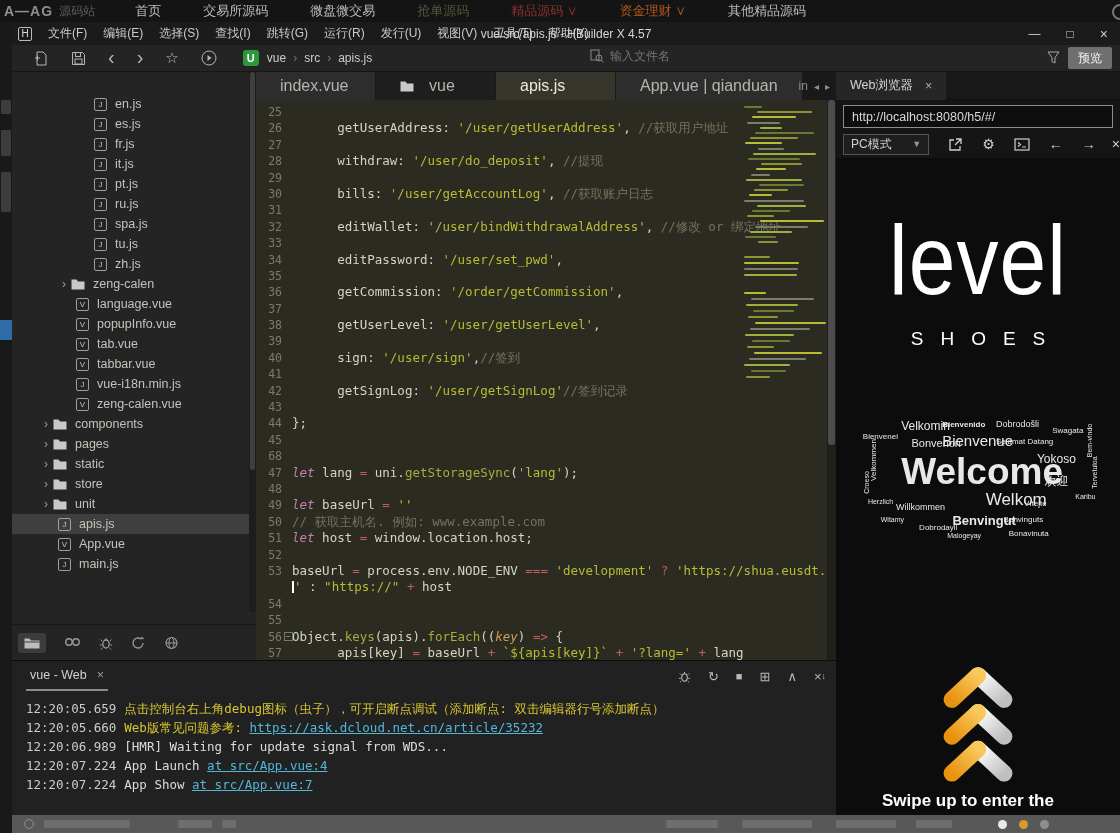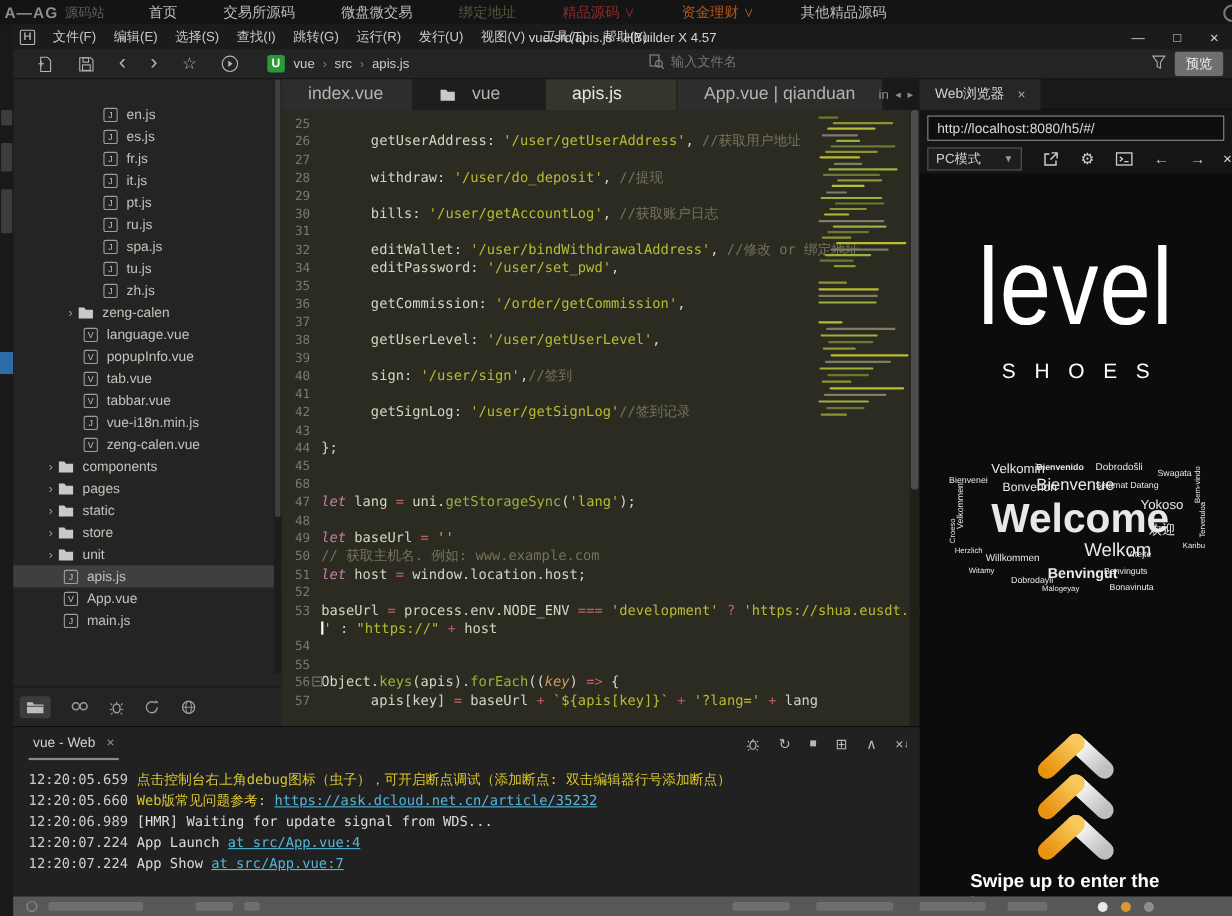--- a/index.html
+++ b/index.html
@@ -143,21 +143,21 @@
 
 <div id="screen">
 
   <div id="webtop">
     <span id="site-logo">A—AG</span>
     <span id="site-logo-suffix">源码站</span>
     <span id="site-nav" style="display:flex;">
         <span class="nav-item normal">首页</span>
         <span class="nav-item normal">交易所源码</span>
         <span class="nav-item normal">微盘微交易</span>
-        <span class="nav-item dim">绑定地址</span>
+        <span class="nav-item dim">抢单源码</span>
         <span class="nav-item red">精品源码 ∨</span>
         <span class="nav-item orange">资金理财 ∨</span>
         <span class="nav-item normal">其他精品源码</span>
       </span>
     <span id="webtop-circle"></span>
   </div>
 
   <div id="leftstrip">
     <div class="strip-blob" style="top:78px;height:14px;"></div>
     <div class="strip-blob" style="top:108px;height:26px;"></div>
@@ -433,20 +433,21 @@
       </div>
       <div id="code-area">
           <div class="code-row"><span class="gut">25</span><span class="code-txt"></span></div>
           <div class="code-row"><span class="gut">26</span><span class="code-txt"><span class="tk-p">      getUserAddress: </span><span class="tk-s">'/user/getUserAddress'</span><span class="tk-p">, </span><span class="tk-c">//获取用户地址</span></span></div>
           <div class="code-row"><span class="gut">27</span><span class="code-txt"></span></div>
           <div class="code-row"><span class="gut">28</span><span class="code-txt"><span class="tk-p">      withdraw: </span><span class="tk-s">'/user/do_deposit'</span><span class="tk-p">, </span><span class="tk-c">//提现</span></span></div>
           <div class="code-row"><span class="gut">29</span><span class="code-txt"></span></div>
           <div class="code-row"><span class="gut">30</span><span class="code-txt"><span class="tk-p">      bills: </span><span class="tk-s">'/user/getAccountLog'</span><span class="tk-p">, </span><span class="tk-c">//获取账户日志</span></span></div>
           <div class="code-row"><span class="gut">31</span><span class="code-txt"></span></div>
           <div class="code-row"><span class="gut">32</span><span class="code-txt"><span class="tk-p">      editWallet: </span><span class="tk-s">'/user/bindWithdrawalAddress'</span><span class="tk-p">, </span><span class="tk-c">//修改 or 绑定地址</span></span></div>
+          <div class="code-row"><span class="gut">33</span><span class="code-txt"></span></div>
           <div class="code-row"><span class="gut">34</span><span class="code-txt"><span class="tk-p">      editPassword: </span><span class="tk-s">'/user/set_pwd'</span><span class="tk-p">,</span></span></div>
           <div class="code-row"><span class="gut">35</span><span class="code-txt"></span></div>
           <div class="code-row"><span class="gut">36</span><span class="code-txt"><span class="tk-p">      getCommission: </span><span class="tk-s">'/order/getCommission'</span><span class="tk-p">,</span></span></div>
           <div class="code-row"><span class="gut">37</span><span class="code-txt"></span></div>
           <div class="code-row"><span class="gut">38</span><span class="code-txt"><span class="tk-p">      getUserLevel: </span><span class="tk-s">'/user/getUserLevel'</span><span class="tk-p">,</span></span></div>
           <div class="code-row"><span class="gut">39</span><span class="code-txt"></span></div>
           <div class="code-row"><span class="gut">40</span><span class="code-txt"><span class="tk-p">      sign: </span><span class="tk-s">'/user/sign'</span><span class="tk-p">,</span><span class="tk-c">//签到</span></span></div>
           <div class="code-row"><span class="gut">41</span><span class="code-txt"></span></div>
           <div class="code-row"><span class="gut">42</span><span class="code-txt"><span class="tk-p">      getSignLog: </span><span class="tk-s">'/user/getSignLog'</span><span class="tk-c">//签到记录</span></span></div>
           <div class="code-row"><span class="gut">43</span><span class="code-txt"></span></div>

